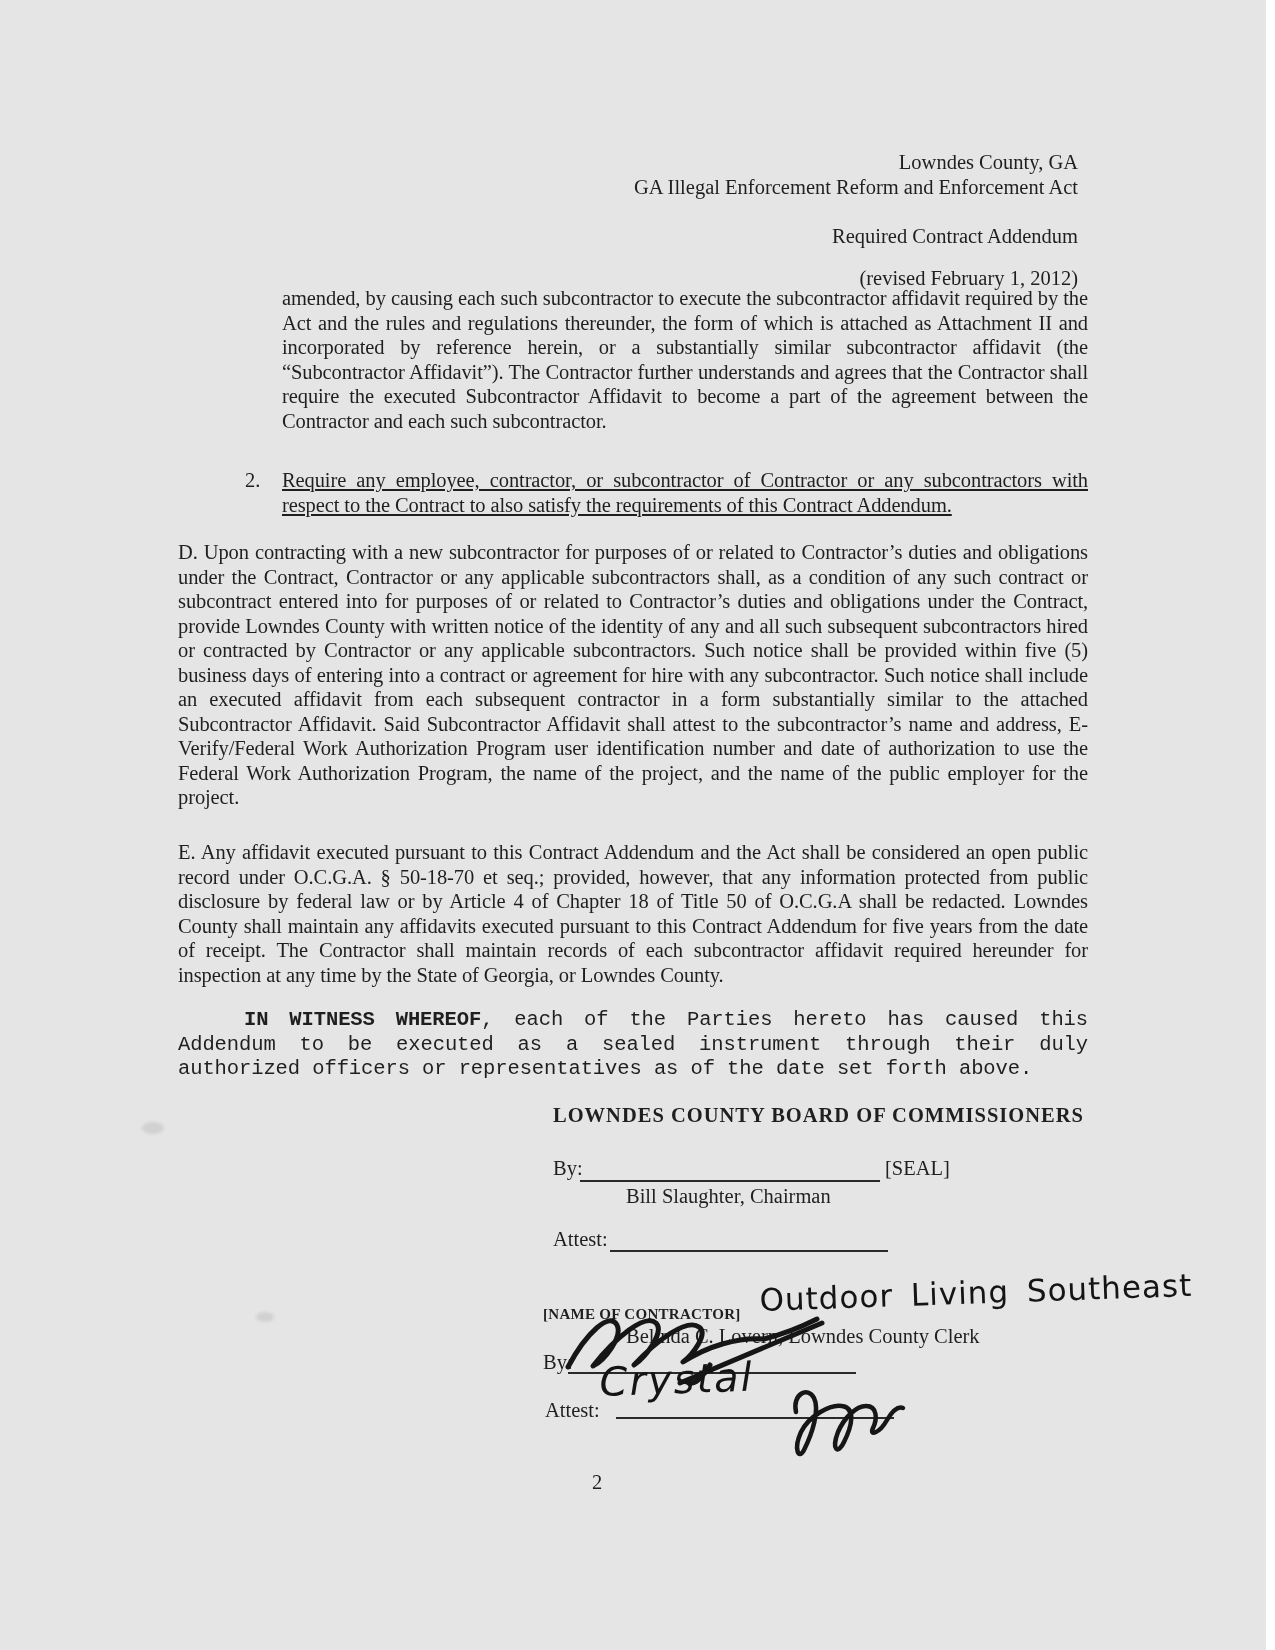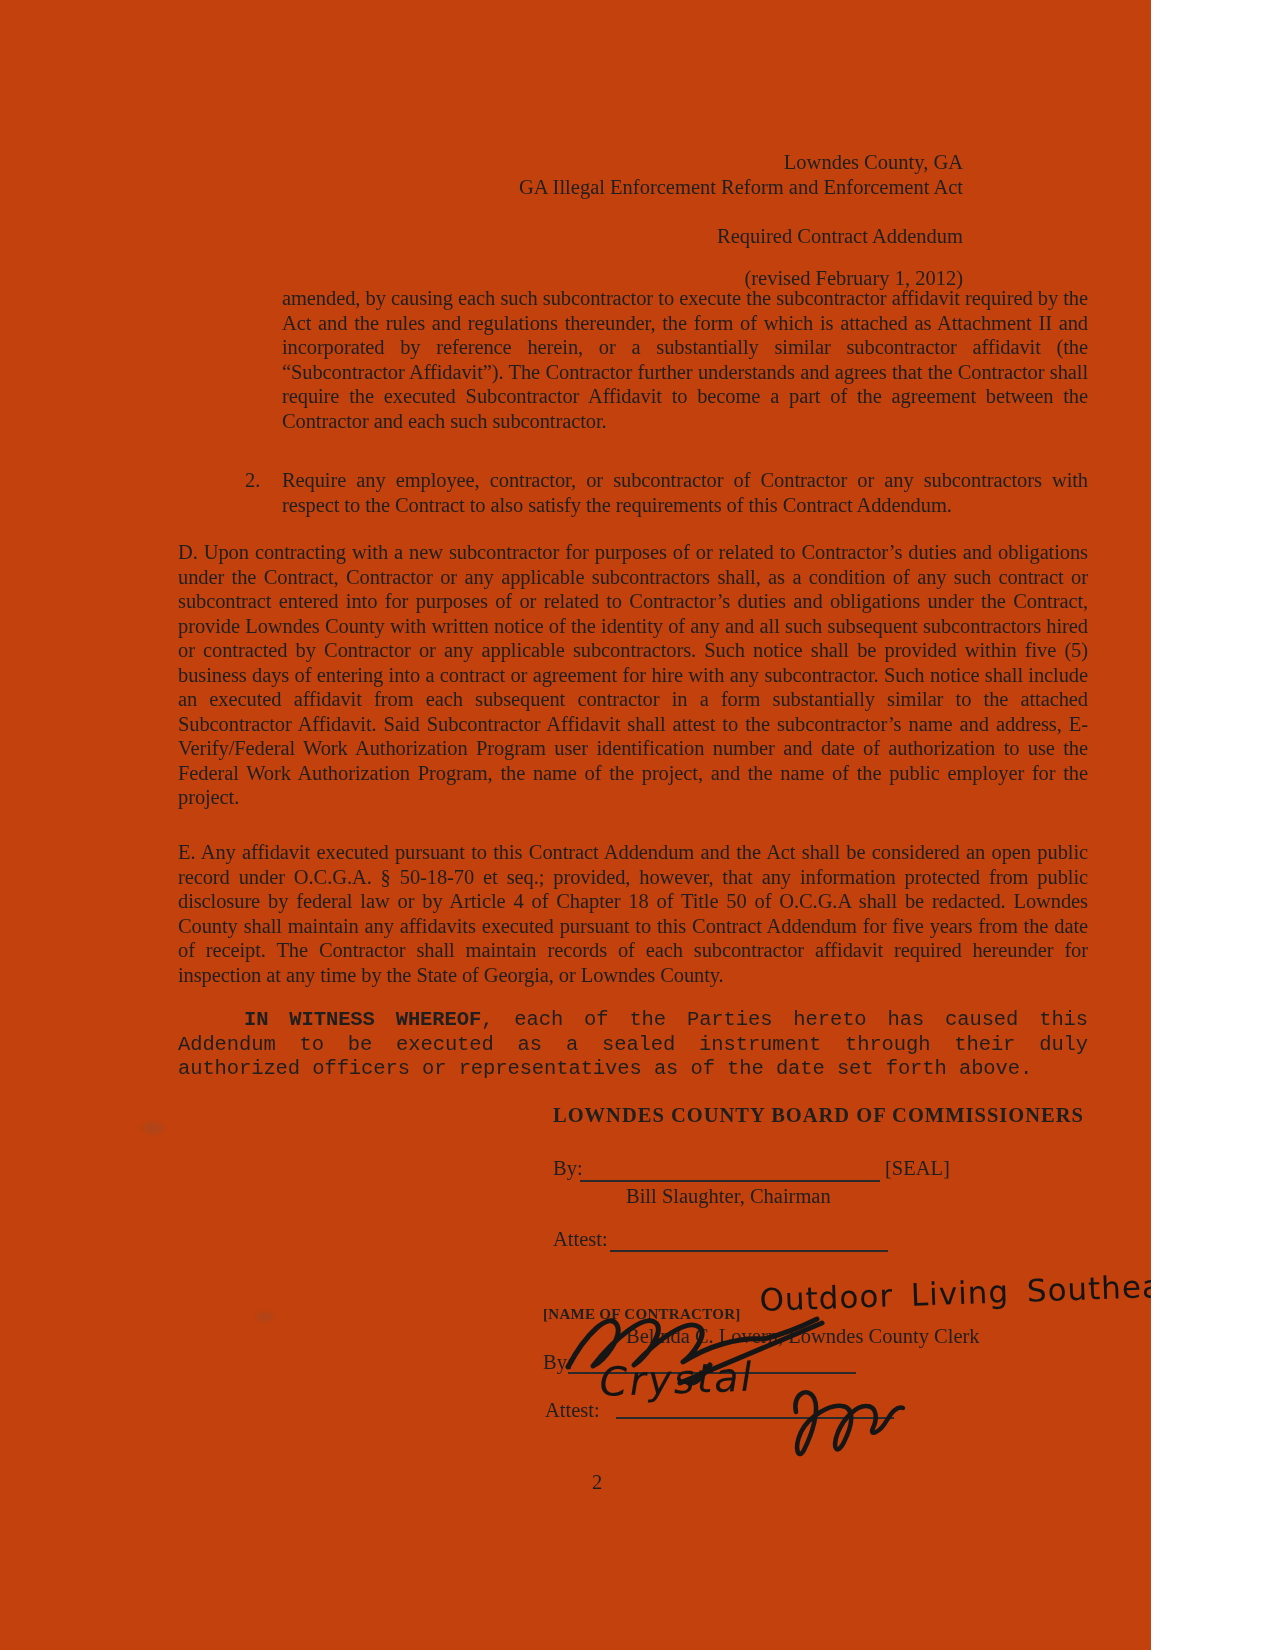--- a/index.html
+++ b/index.html
@@ -1,20 +1,20 @@
 <!DOCTYPE html>
 <html><head>
 <meta charset="utf-8">
 <style>
   html, body { margin: 0; padding: 0; background: #ffffff; }
   .page {
     position: relative;
-    width: 1151px;
+    width: 1266px;
     height: 1650px;
-    background: #c2410c;
+    background: #e5e5e5;
     font-family: "Liberation Serif", serif;
     color: #1f1f1f;
     font-size: 20.5px;
     line-height: 24.5px;
     overflow: hidden;
   }
   .abs { position: absolute; margin: 0; }
   .right { text-align: right; }
   .just { text-align: justify; letter-spacing: -0.1px; }
   .b { font-weight: bold; }
@@ -66,21 +66,21 @@
 <div class="page">
 
   <div class="abs right" style="top:150px; right:188px;">Lowndes County, GA</div>
   <div class="abs right" style="top:175px; right:188px;">GA Illegal Enforcement Reform and Enforcement Act</div>
   <div class="abs right" style="top:224px; right:188px;">Required Contract Addendum</div>
   <div class="abs right" style="top:266px; right:188px;">(revised February 1, 2012)</div>
 
   <p class="abs just" style="left:282px; top:286px; width:806px;">amended, by causing each such subcontractor to execute the subcontractor affidavit required by the Act and the rules and regulations thereunder, the form of which is attached as Attachment II and incorporated by reference herein, or a substantially similar subcontractor affidavit (the “Subcontractor Affidavit”).  The Contractor further understands and agrees that the Contractor shall require the executed Subcontractor Affidavit to become a part of the agreement between the Contractor and each such subcontractor.</p>
 
   <span class="abs" style="left:245px; top:468px;">2.</span>
-  <p class="abs just" style="left:282px; top:468px; width:806px;">Require any employee, contractor, or subcontractor of Contractor or any subcontractors with respect to the Contract to also satisfy the requirements of this Contract Addendum.</p>
+  <p class="abs just" style="left:282px; top:468px; width:806px;text-decoration:underline;">Require any employee, contractor, or subcontractor of Contractor or any subcontractors with respect to the Contract to also satisfy the requirements of this Contract Addendum.</p>
 
   <p class="abs just" style="left:178px; top:540px; width:910px;">D.  Upon contracting with a new subcontractor for purposes of or related to Contractor’s duties and obligations under the Contract, Contractor or any applicable subcontractors shall, as a condition of any such contract or subcontract entered into for purposes of or related to Contractor’s duties and obligations under the Contract, provide Lowndes County with written notice of the identity of any and all such subsequent subcontractors hired or contracted by Contractor or any applicable subcontractors.  Such notice shall be provided within five (5) business days of entering into a contract or agreement for hire with any subcontractor.  Such notice shall include an executed affidavit from each subsequent contractor in a form substantially similar to the attached Subcontractor Affidavit.  Said Subcontractor Affidavit shall attest to the subcontractor’s name and address, E-Verify/Federal Work Authorization Program user identification number and date of authorization to use the Federal Work Authorization Program, the name of the project, and the name of the public employer for the project.</p>
 
   <p class="abs just" style="left:178px; top:840px; width:910px;">E.  Any affidavit executed pursuant to this Contract Addendum and the Act shall be considered an open public record under O.C.G.A. § 50-18-70 et seq.; provided, however, that any information protected from public disclosure by federal law or by Article 4 of Chapter 18 of Title 50 of O.C.G.A shall be redacted.  Lowndes County shall maintain any affidavits executed pursuant to this Contract Addendum for five years from the date of receipt.  The Contractor shall maintain records of each subcontractor affidavit required hereunder for inspection at any time by the State of Georgia, or Lowndes County.</p>
 
   <p class="abs just witness" style="left:178px; top:1008px; width:910px;"><span class="b">IN WITNESS WHEREOF</span><span>, each of the Parties hereto has caused this Addendum to be executed as a sealed instrument through their duly authorized officers or representatives as of the date set forth above.</span></p>
 
   <div class="abs b board-title" style="left:553px; top:1103px;">LOWNDES COUNTY BOARD OF COMMISSIONERS</div>
 
   <span class="abs" style="left:553px; top:1156px;">By:</span>

